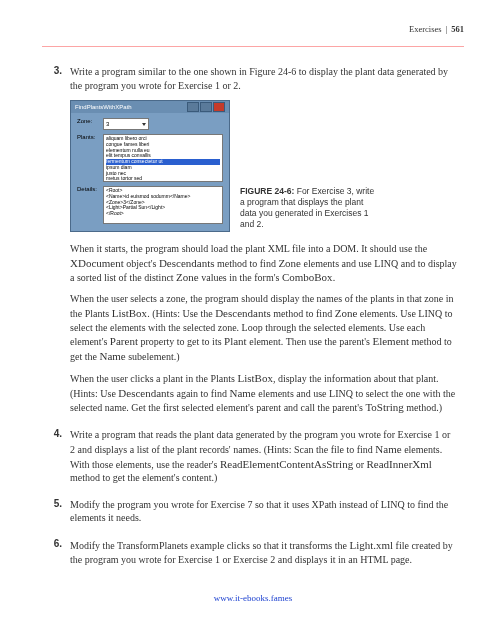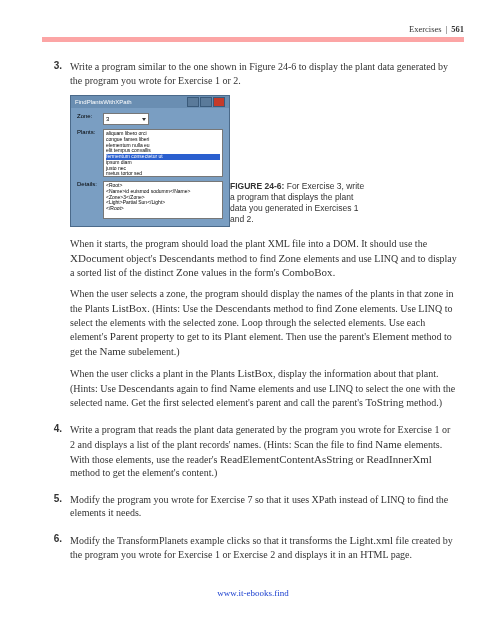--- a/index.html
+++ b/index.html
@@ -12,22 +12,22 @@
     width: 500px;
   }
   .page {
     padding: 24px 36px 20px 42px;
   }
   .header {
     display: flex;
     justify-content: flex-end;
     font-size: 8.5px;
     color: #333;
-    padding-bottom: 3px;
-    border-bottom: 5px solid #fca5a5;
+    padding-bottom: 12px;
+    border-bottom: 1px solid #fca5a5;
     margin-bottom: 18px;
     align-items: center;
   }
   .header .pipe { margin: 0 4px; }
   .header .pn { font-weight: bold; }
   .item {
     display: flex;
     margin-bottom: 6px;
   }
   .num {
@@ -46,20 +46,21 @@
     margin: 0 7px 7px 0;
     line-height: 1.35;
     font-size: 10px;
   }
   .code {
     font-family: Liberation Serif, serif;
     font-size: 11px;
   }
   .figwrap {
     display: flex;
+    gap: 10px;
     margin: 8px 0 10px 0;
     align-items: flex-end;
   }
   .winshot {
     width: 158px;
     height: 130px;
     background: #7a9ec2;
     border: 1px solid #4b6a8a;
     font-family: 'Segoe UI', Arial, sans-serif;
     font-size: 6px;
@@ -200,15 +201,15 @@
   </div>
 
   <div class="item">
     <div class="num">6.</div>
     <div class="body">
       <p><span>Modify the TransformPlanets example clicks so that it transforms the </span><span class="code">Light.xml</span><span> file created by the program you wrote for Exercise 1 or Exercise 2 and displays it in an HTML page.</span></p>
     </div>
   </div>
 
   <div class="footer">
-    <a>www.it-ebooks.find</a>
+    <a>www.it-ebooks.fames</a>
   </div>
 </div>
 
 </body></html>

